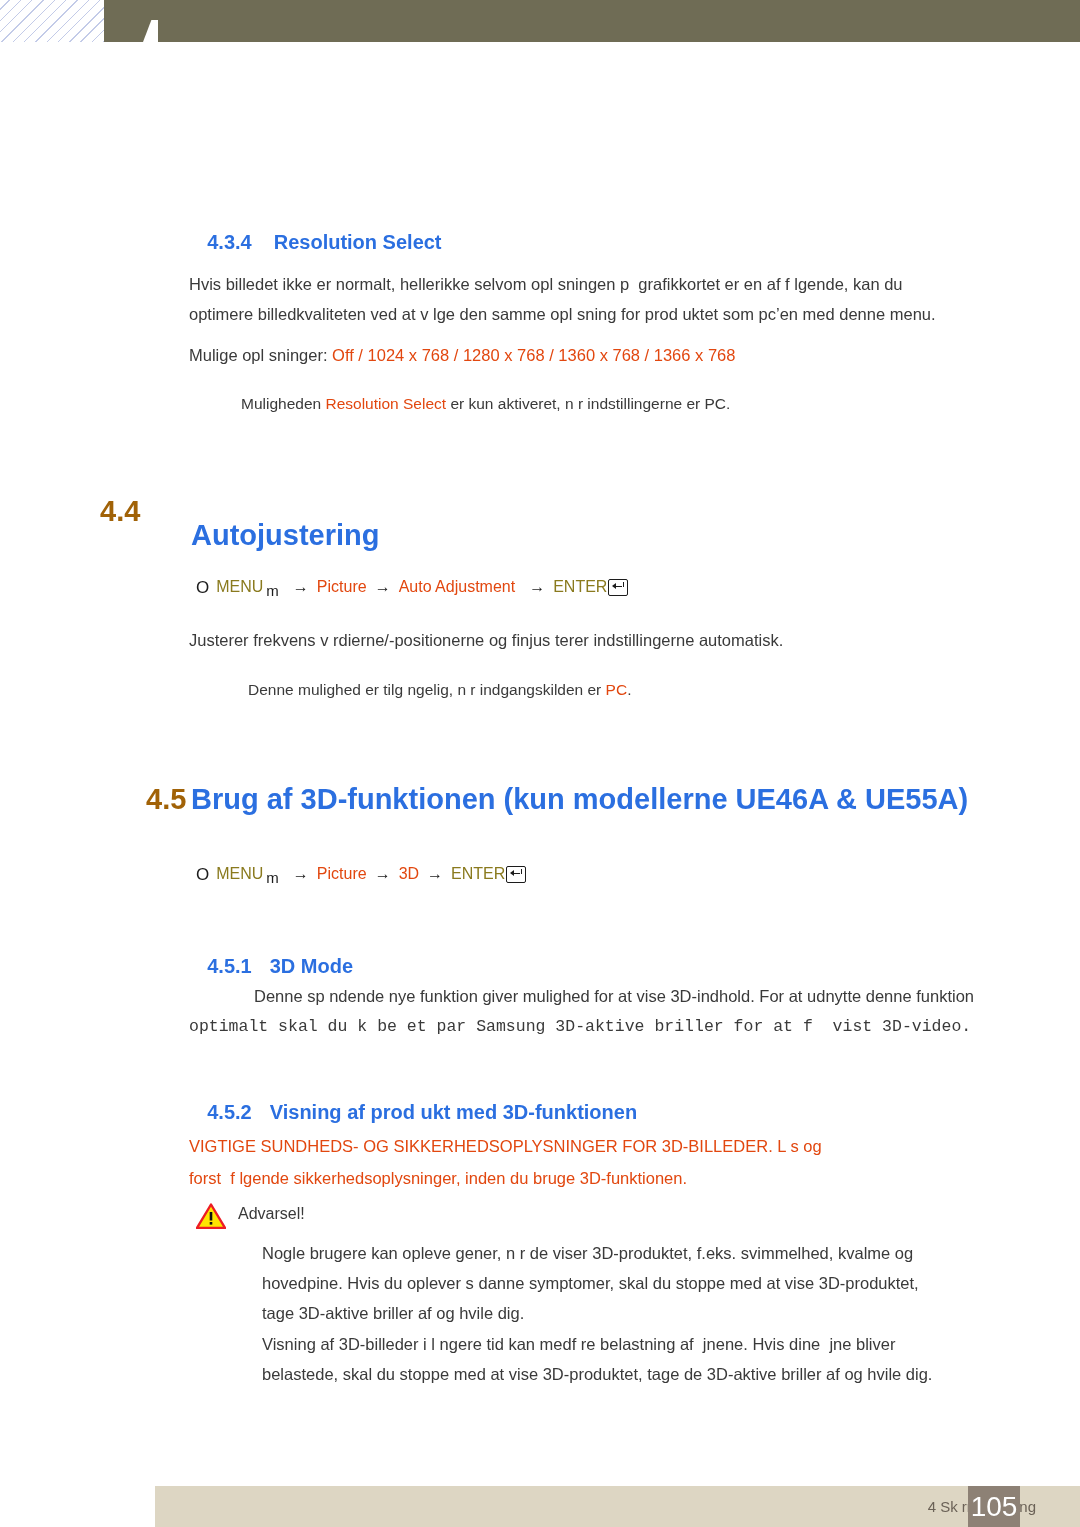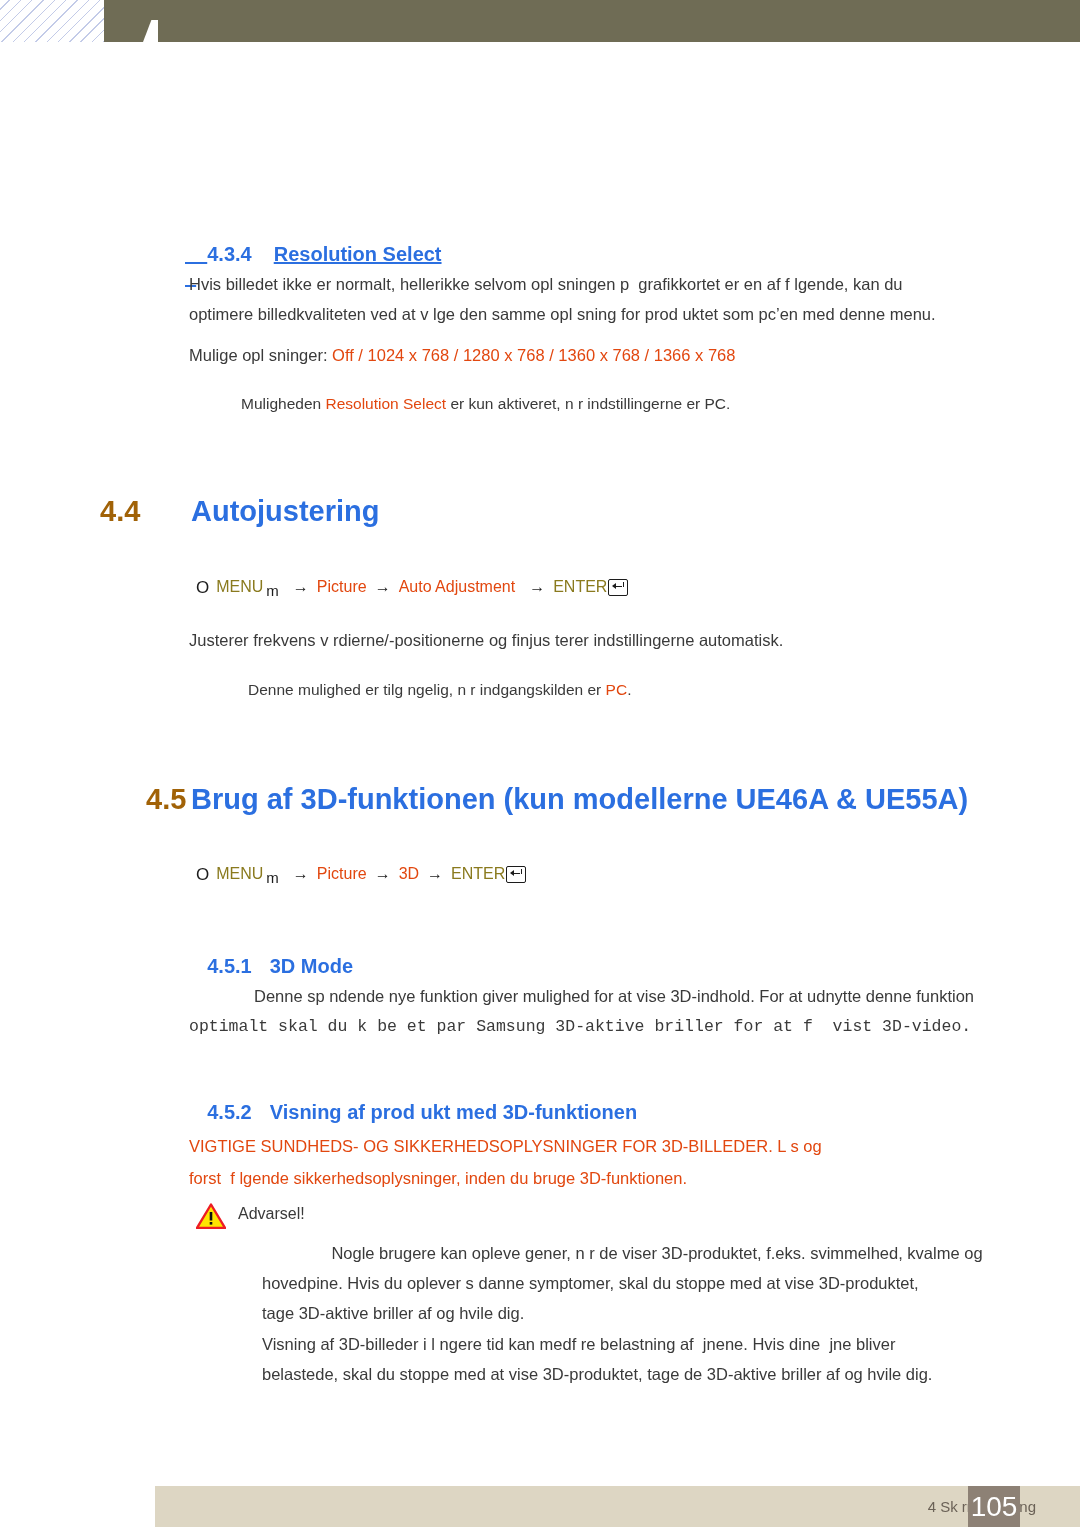--- a/index.html
+++ b/index.html
@@ -236,33 +236,33 @@
 
 <div class="header">
   <div class="hatch"></div>
   <div class="header-bar"></div>
   <div class="chapter-notch"></div>
   <div class="chapter-notch-bridge"></div>
 </div>
 
 <div class="content">
 
-  <div class="h3" style="top:220px; left:185px;text-decoration:underline;">
+  <div class="h3" style="top:208px; left:185px;">
     <span class="num">4.3.4</span><span style="display:inline-block;width:22px;"></span><span>Resolution Select</span>
   </div>
 
   <div class="para" style="top:269px; left:189px; width:800px;">Hvis billedet ikke er normalt, hellerikke selvom opl sningen p  grafikkortet er en af f lgende, kan du</div>
   <div class="para" style="top:299px; left:189px; width:830px;">optimere billedkvaliteten ved at v lge den samme opl sning for prod uktet som pc’en med denne menu.</div>
 
   <div class="para" style="top:340px; left:189px; width:830px;"><span>Mulige opl sninger: </span><span class="red">Off / 1024 x 768 / 1280 x 768 / 1360 x 768 / 1366 x 768</span></div>
 
   <div class="note" style="top:389px; left:241px; width:790px;"><span>Muligheden </span><span class="red">Resolution Select</span><span> er kun aktiveret, n r indstillingerne er PC.</span></div>
 
   <div class="h2-num" style="top:495px; left:100px;">4.4</div>
-  <div class="h2" style="top:495px; left:191px;">Autojustering</div>
+  <div class="h2" style="top:519px; left:191px;">Autojustering</div>
 
   <div class="menupath" style="top:578px; left:196px;">
     <span class="bullet">O</span>
     <span class="olive">MENU</span>
     <span class="m-glyph">m</span>
     <span class="arrow" style="margin-left:14px;">→</span>
     <span class="red">Picture</span>
     <span class="arrow">→</span>
     <span class="red">Auto Adjustment</span>
     <span class="arrow" style="margin-left:14px;">→</span>
@@ -306,21 +306,21 @@
 
   <div class="warn-wrap" style="top:1203px; left:196px;">
     <svg class="tri" viewBox="0 0 30 26">
       <polygon points="15,1.5 29,25 1,25" fill="#ffe500" stroke="#ed1c24" stroke-width="2.4" stroke-linejoin="round"></polygon>
       <rect x="13.7" y="9" width="2.6" height="8.5" fill="#111111"></rect>
       <rect x="13.7" y="19" width="2.6" height="2.6" fill="#111111"></rect>
     </svg>
     <div class="warn-label">Advarsel!</div>
   </div>
 
-  <div class="para" style="top:1238px; left:262px; width:790px;text-align:center;">Nogle brugere kan opleve gener, n r de viser 3D-produktet, f.eks. svimmelhed, kvalme og</div>
+  <div class="para" style="top:1238px; left:262px; width:790px;">Nogle brugere kan opleve gener, n r de viser 3D-produktet, f.eks. svimmelhed, kvalme og</div>
   <div class="para" style="top:1268px; left:262px; width:790px;">hovedpine. Hvis du oplever s danne symptomer, skal du stoppe med at vise 3D-produktet,</div>
   <div class="para" style="top:1298px; left:262px; width:790px;">tage 3D-aktive briller af og hvile dig.</div>
 
   <div class="para" style="top:1329px; left:262px; width:790px;">Visning af 3D-billeder i l ngere tid kan medf re belastning af  jnene. Hvis dine  jne bliver</div>
   <div class="para" style="top:1359px; left:262px; width:790px;">belastede, skal du stoppe med at vise 3D-produktet, tage de 3D-aktive briller af og hvile dig.</div>
 
 </div>
 
 <div class="footer-bar">
   <div class="footer-text">4 Sk rmjustering</div>

